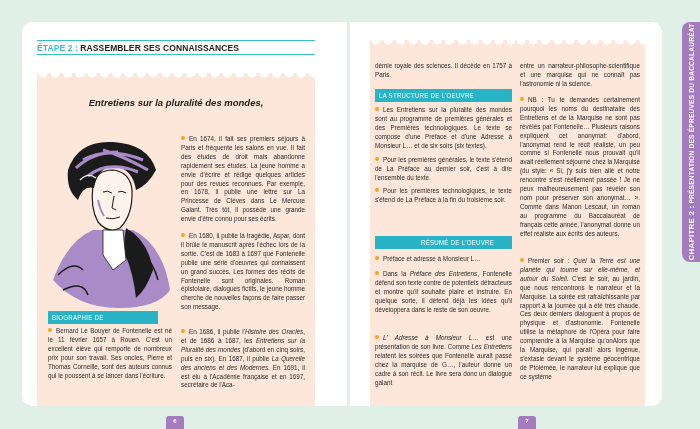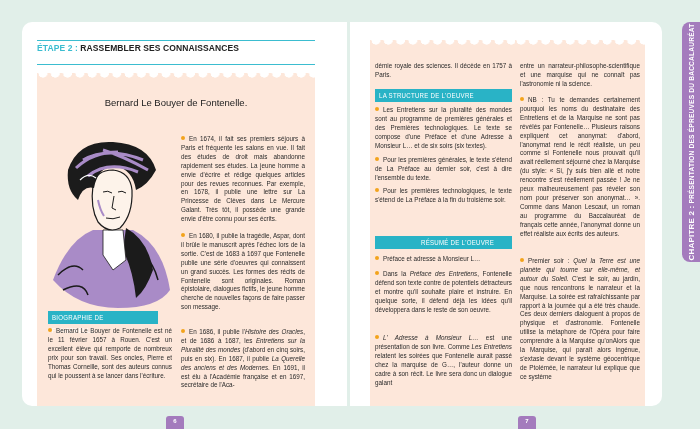--- a/index.html
+++ b/index.html
@@ -3,21 +3,21 @@
 <meta charset="utf-8">
 <style>
   * { box-sizing: border-box; margin: 0; padding: 0; }
   html, body { width: 700px; height: 429px; overflow: hidden; }
   body { background: #e1efe9; font-family: "Liberation Sans", sans-serif; color: #222; position: relative; }
 
   .page { position: absolute; background: #fff; }
   .page-left { left: 22px; top: 22px; width: 325px; height: 384px; border-radius: 10px 0 0 10px; }
   .page-right { left: 350px; top: 22px; width: 312px; height: 384px; border-radius: 0 10px 10px 0; }
 
-  .step-header { position: absolute; left: 37px; top: 40px; width: 278px; height: 25px;
+  .step-header { position: absolute; left: 37px; top: 40px; width: 278px; height: 15px;
     border-top: 1.5px solid #3bbdd0; border-bottom: 1.5px solid #3bbdd0;
     font-size: 8.5px; font-weight: bold; line-height: 14px; letter-spacing: 0.1px; }
   .step-header .accent { color: #3bbdd0; }
 
   .card { position: absolute; background: #fde7da; }
   .card .holes { position: absolute; left: 0; right: 0; top: 0; height: 8px; overflow: hidden;
     background-image: radial-gradient(circle at 6px 0px, #fff 4.4px, transparent 4.8px);
     background-size: 12.3px 8px; background-repeat: repeat-x; }
   .card-left { left: 37px; top: 73px; width: 278px; height: 333px; }
   .card-mid { left: 370px; top: 40px; width: 145px; height: 366px; }
@@ -62,21 +62,21 @@
     <div class="holes"></div>
   </div>
 <div class="card card-mid">
     <div class="holes"></div>
   </div>
 <div class="card card-right">
     <div class="holes"></div>
   </div>
 
 <div class="title-block">
-  <div>Bernard Le Bouyer de Fontenelle.</div>
+  <div class="t1">Entretiens sur la pluralité des mondes,</div>
 </div>
 
 <svg class="portrait" viewBox="0 0 125 180">
 
   <path d="M5 150 Q20 110 45 100 L85 100 Q115 115 122 160 Q110 178 70 178 Q30 178 5 150 Z" fill="#a98bc7"></path>
   <path d="M10 145 Q25 130 35 140 M15 160 Q35 150 40 165 M90 120 Q105 130 110 150" stroke="#1b1b1b" stroke-width="1.5" fill="none"></path>
 
   <path d="M78 98 Q100 110 105 140 Q98 160 88 168 Q85 140 75 120 Z" fill="#1b1b1b"></path>
 
   <path d="M55 100 L75 100 L78 130 L65 140 L55 125 Z" fill="#fff" stroke="#1b1b1b" stroke-width="0.8"></path>

